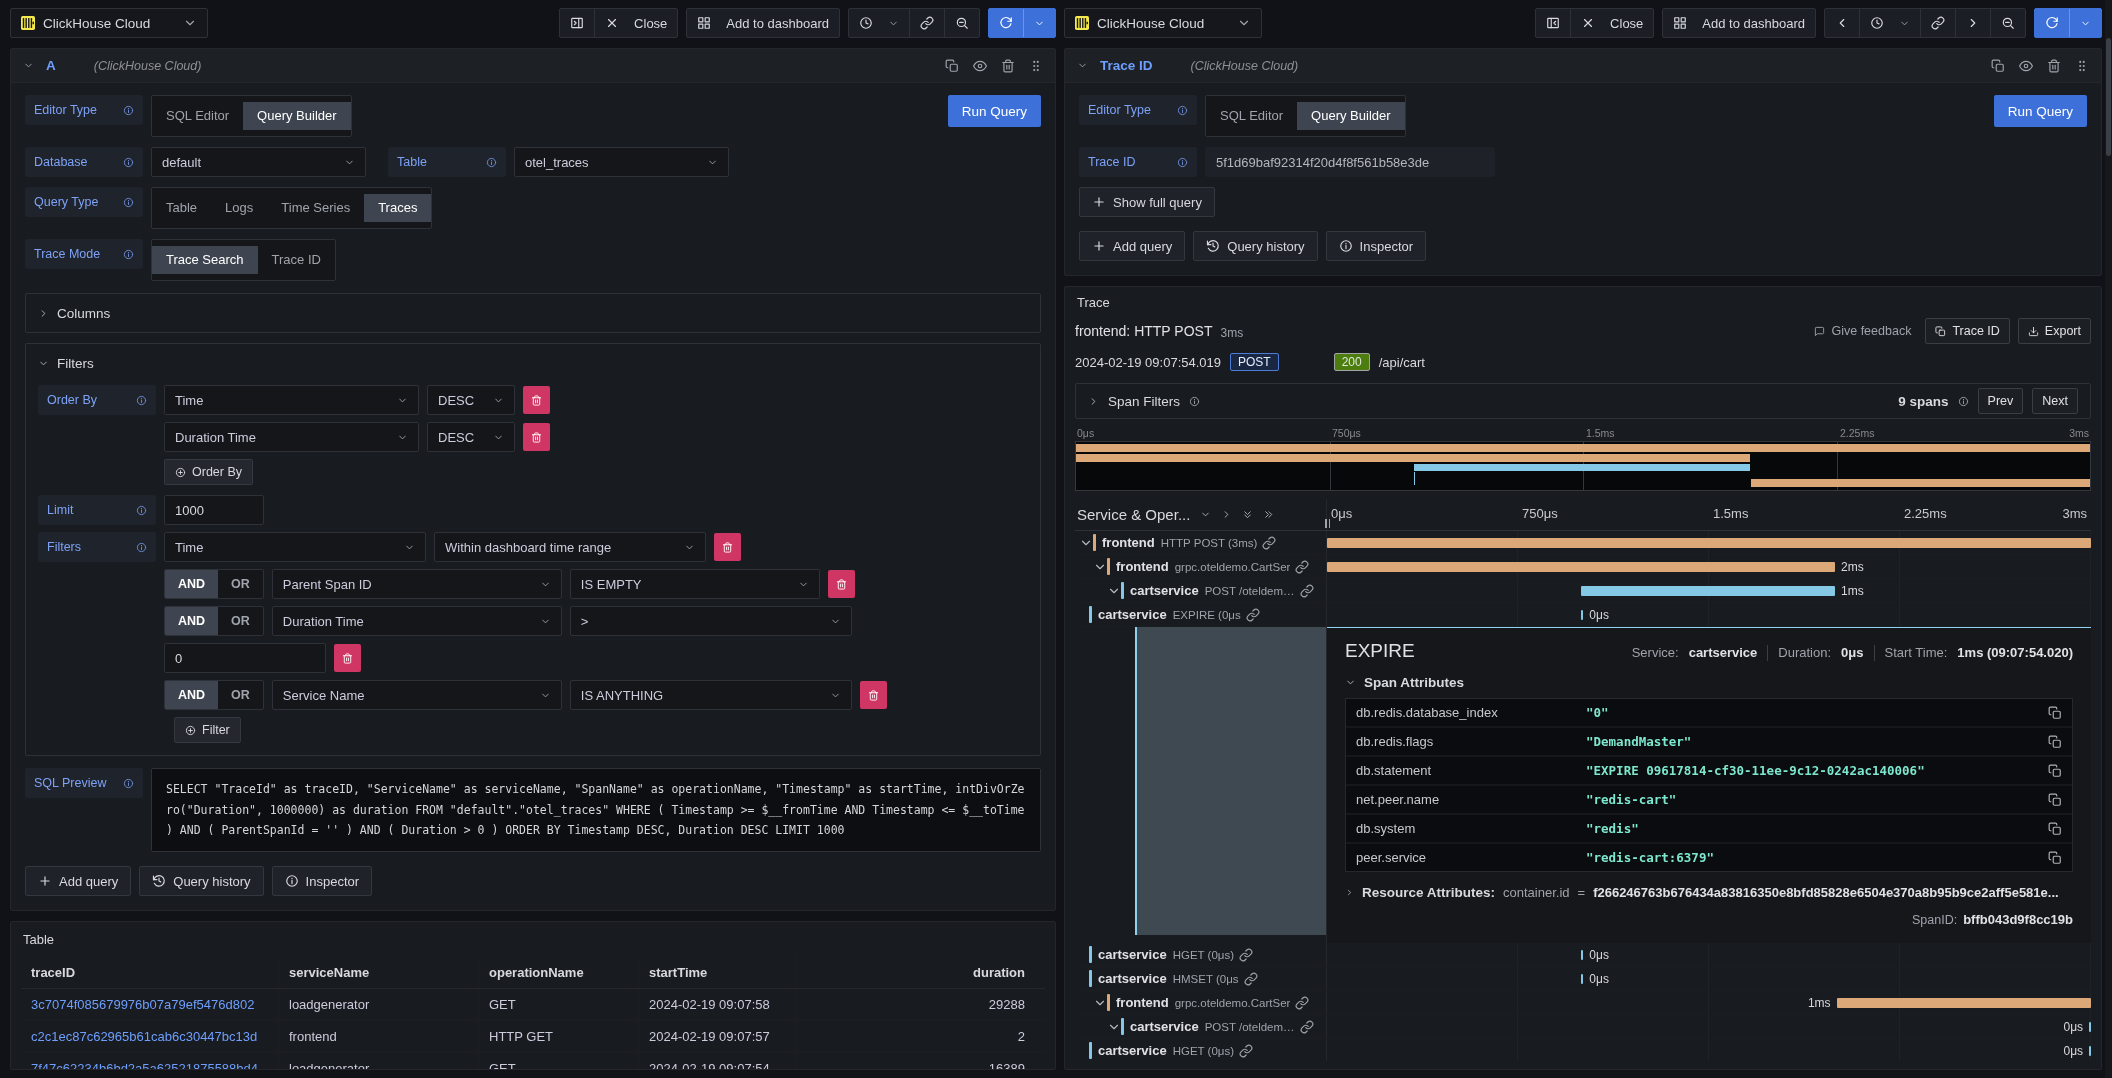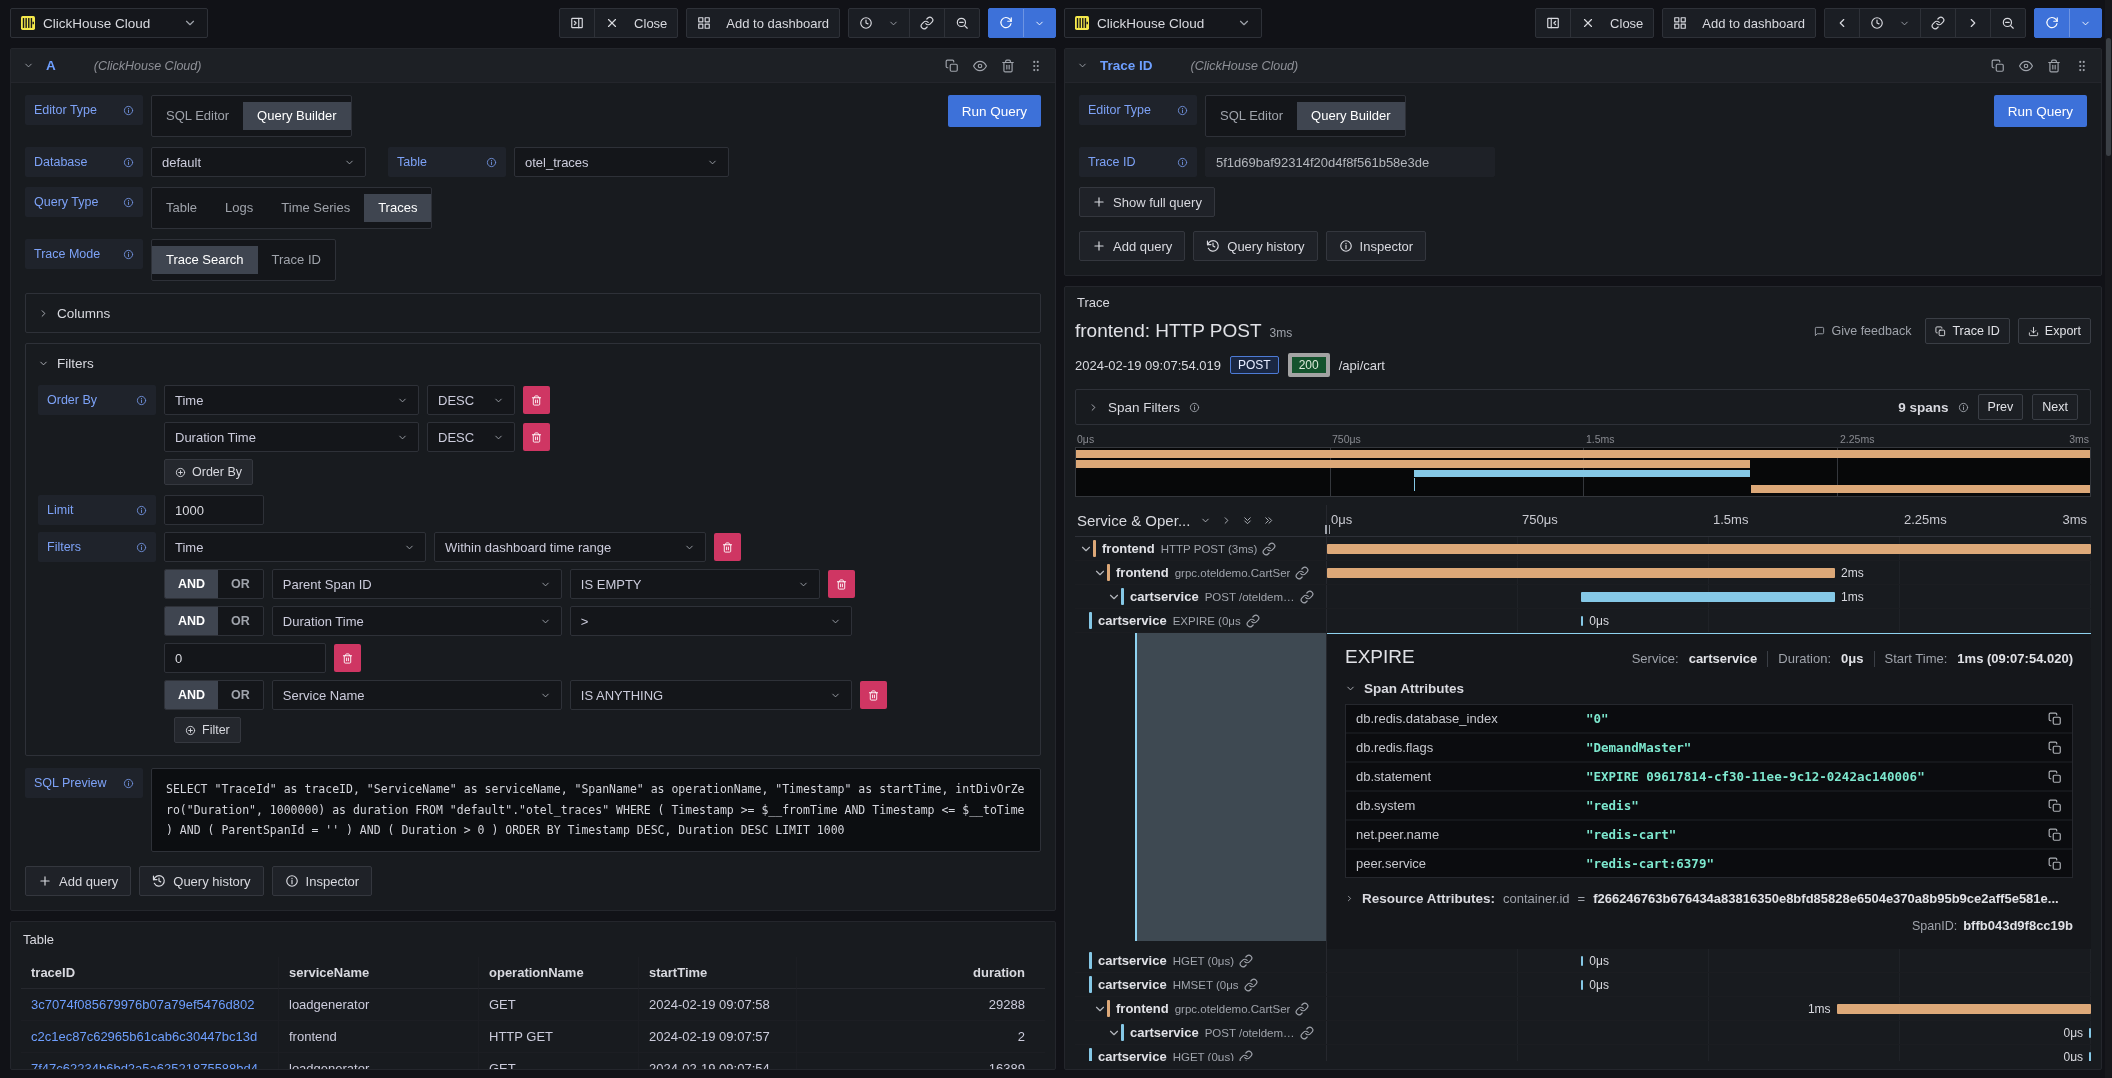--- a/index.html
+++ b/index.html
@@ -65,29 +65,29 @@
   .grid-table { display:grid; grid-template-columns:258px 200px 160px 158px 1fr; }
   .gcell { padding:8px 10px; font-size:13px; border-right:1px solid #1c1e23; border-bottom:1px solid #1c1e23; white-space:nowrap; overflow:hidden; }
   .gcell:nth-child(5n) { border-right:none; text-align:right; padding-right:20px; }
   .ghead { color:#d8d9df; font-weight:600; border-bottom:1px solid #26282e; }
   .glink { color:#6e9fff; cursor:pointer; }
 
   
   .tracepanel { flex:1; overflow:hidden; padding:8px 10px; display:flex; flex-direction:column; }
   .trace-title-sm { font-size:13px; font-weight:500; color:#d8d9df; padding:0 2px 8px; }
   .thead-row1 { display:flex; align-items:center; gap:8px; }
-  .trace-h1 { font-size:19px; font-weight:500; color:#e0e1e6; }
+  .trace-h1 { font-size:14px; font-weight:500; color:#e0e1e6; }
   .trace-dur { font-size:12px; color:#9fa3ab; margin-top:4px; }
   .thead-right { margin-left:auto; display:flex; align-items:center; gap:8px; }
   .feedback { display:flex; align-items:center; gap:6px; color:#9fa3ab; font-size:12.5px; margin-right:6px; cursor:pointer; }
   .btn-xs { display:inline-flex; align-items:center; gap:6px; height:26px; padding:0 9px; background:#1c1f24; border:1px solid #3a3e45; border-radius:2px; color:#e0e1e6; font-size:12.5px; font-weight:500; cursor:pointer; }
   .thead-row2 { display:flex; align-items:center; gap:9px; margin:9px 0 12px; font-size:13px; color:#d8d9df; }
   .badge { padding:1px 7px; border-radius:2px; font-size:12px; font-weight:500; }
   .badge.post { border:1px solid #4d7bd6; background:#1a2742; color:#e6ecff; }
-  .badge.ok { border:4px solid #a3a3a3; background:#14532d; color:#dcead9; }
+  .badge.ok { border:1px solid #a3a3a3; background:#4d7c0f; color:#dcead9;margin-left:46px; }
   .spanfilters { display:flex; align-items:center; gap:9px; height:36px; border:1px solid #2e3138; border-radius:2px; padding:0 12px; color:#d8d9df; }
   .sf-title { font-weight:500; font-size:13.5px; }
   .sf-right { margin-left:auto; display:flex; align-items:center; gap:9px; }
   .sf-count { font-weight:600; font-size:13.5px; }
   .muted { color:#9fa3ab; }
 
   
   .minimap { position:relative; height:64px; margin-top:8px; flex:none; }
   .mm-label { position:absolute; top:0; font-size:10.5px; color:#87898f; }
   .mm-box { position:absolute; left:0; right:0; top:14px; bottom:0; border:1px solid #34373c; background:#070809; overflow:hidden; }
@@ -1058,30 +1058,30 @@
   </div>
                   <div class="attr-row">
     <span class="attr-k">db.statement</span>
     <span class="attr-v">"EXPIRE 09617814-cf30-11ee-9c12-0242ac140006"</span>
     <svg class="ic attr-copy" viewBox="0 0 24 24">
                       <rect x="9" y="9" width="12" height="12" rx="2"></rect>
                       <path d="M5 15H4a2 2 0 0 1-2-2V4a2 2 0 0 1 2-2h9a2 2 0 0 1 2 2v1"></path>
                     </svg>
   </div>
                   <div class="attr-row">
-    <span class="attr-k">db.system</span>
-    <span class="attr-v">"redis"</span>
+    <span class="attr-k">net.peer.name</span>
+    <span class="attr-v">"redis-cart"</span>
     <svg class="ic attr-copy" viewBox="0 0 24 24">
                       <rect x="9" y="9" width="12" height="12" rx="2"></rect>
                       <path d="M5 15H4a2 2 0 0 1-2-2V4a2 2 0 0 1 2-2h9a2 2 0 0 1 2 2v1"></path>
                     </svg>
   </div>
                   <div class="attr-row">
-    <span class="attr-k">net.peer.name</span>
-    <span class="attr-v">"redis-cart"</span>
+    <span class="attr-k">db.system</span>
+    <span class="attr-v">"redis"</span>
     <svg class="ic attr-copy" viewBox="0 0 24 24">
                       <rect x="9" y="9" width="12" height="12" rx="2"></rect>
                       <path d="M5 15H4a2 2 0 0 1-2-2V4a2 2 0 0 1 2-2h9a2 2 0 0 1 2 2v1"></path>
                     </svg>
   </div>
                   <div class="attr-row">
     <span class="attr-k">peer.service</span>
     <span class="attr-v">"redis-cart:6379"</span>
     <svg class="ic attr-copy" viewBox="0 0 24 24">
                       <rect x="9" y="9" width="12" height="12" rx="2"></rect>

